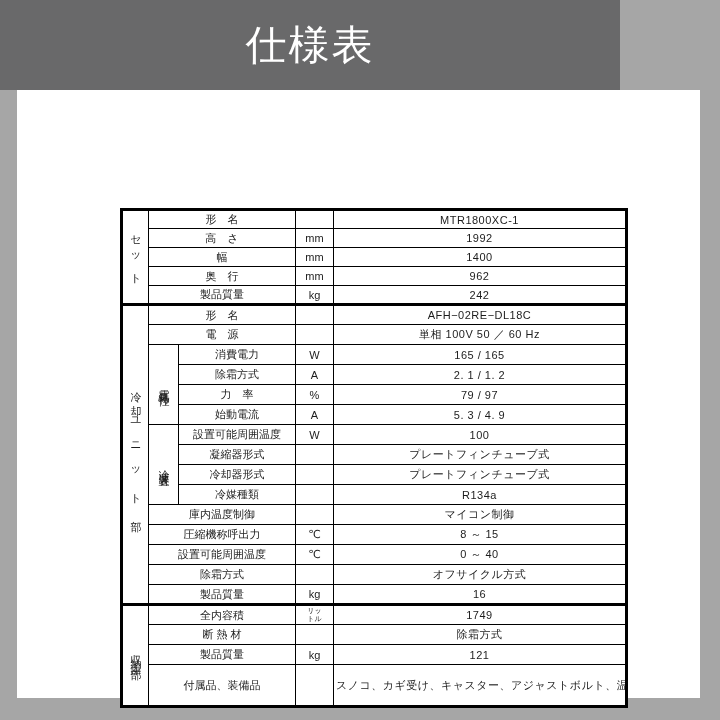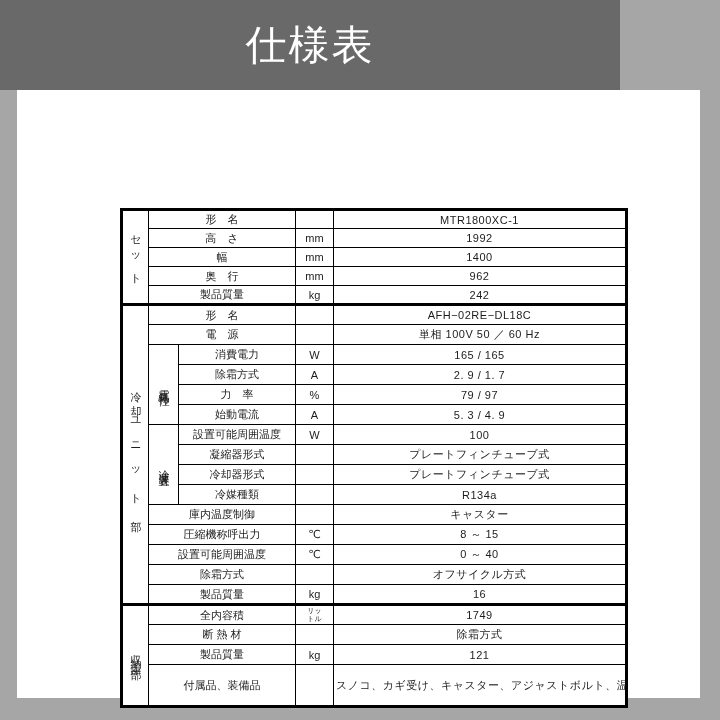--- a/index.html
+++ b/index.html
@@ -138,21 +138,21 @@
       </tr>
       <tr class="h20">
         <td rowspan="4"><span class="vert vs-grp">電気特性</span></td>
         <td>消費電力</td>
         <td class="unit-cell">W</td>
         <td class="value-cell">165 / 165</td>
       </tr>
       <tr class="h20">
         <td>除霜方式</td>
         <td class="unit-cell">A</td>
-        <td class="value-cell">2. 9 / 1. 7</td>
+        <td class="value-cell">2. 1 / 1. 2</td>
       </tr>
       <tr class="h20">
         <td>力　率</td>
         <td class="unit-cell">%</td>
         <td class="value-cell">79 / 97</td>
       </tr>
       <tr class="h20">
         <td>始動電流</td>
         <td class="unit-cell">A</td>
         <td class="value-cell">5. 3 / 4. 9</td>
@@ -174,21 +174,21 @@
         <td class="value-cell">プレートフィンチューブ式</td>
       </tr>
       <tr class="h20">
         <td>冷媒種類</td>
         <td class="unit-cell"></td>
         <td class="value-cell">R134a</td>
       </tr>
       <tr class="h20">
         <td colspan="2">庫内温度制御</td>
         <td class="unit-cell"></td>
-        <td class="value-cell">キャスター</td>
+        <td class="value-cell">マイコン制御</td>
       </tr>
       <tr class="h20">
         <td colspan="2">圧縮機称呼出力</td>
         <td class="unit-cell">℃</td>
         <td class="value-cell">8 ～ 15</td>
       </tr>
       <tr class="h20">
         <td colspan="2">設置可能周囲温度</td>
         <td class="unit-cell">℃</td>
         <td class="value-cell">0 ～ 40</td>

